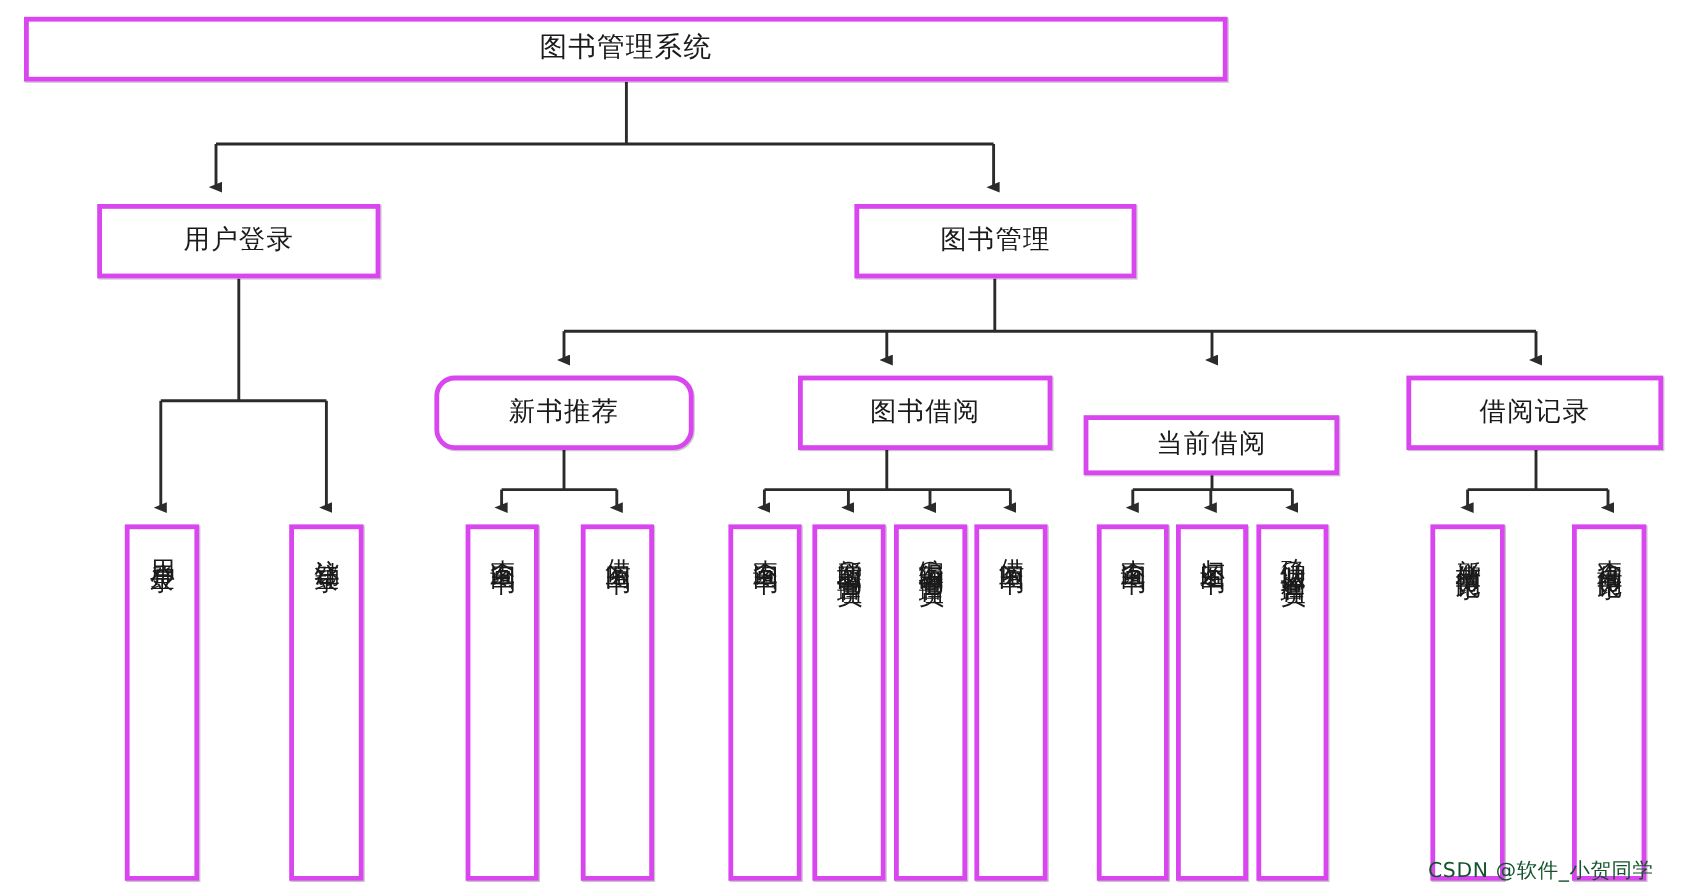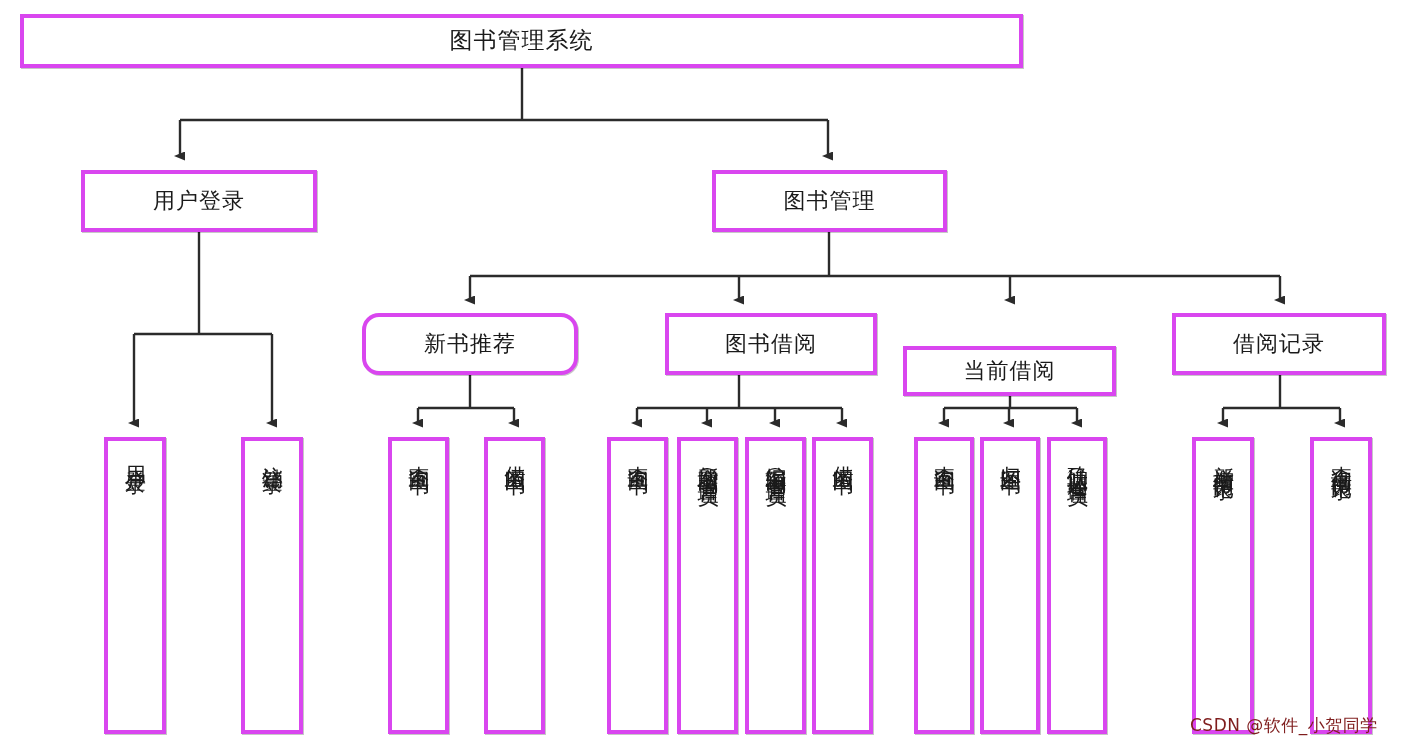--- a/index.html
+++ b/index.html
@@ -56,21 +56,21 @@
     font-size: 21px;
     letter-spacing: 3px;
     line-height: 1.1;
     white-space: nowrap;
   }
   .watermark {
     position: absolute;
     left: 1190px;
     top: 714px;
     font-size: 17px;
-    color: #7f1d1d;
+    color: #14532d;
     letter-spacing: 0.5px;
     white-space: nowrap;
     font-family: "DejaVu Sans", "Liberation Sans", sans-serif;
   }
 </style>
 </head>
 <body>
 
 <div id="canvas">
 

